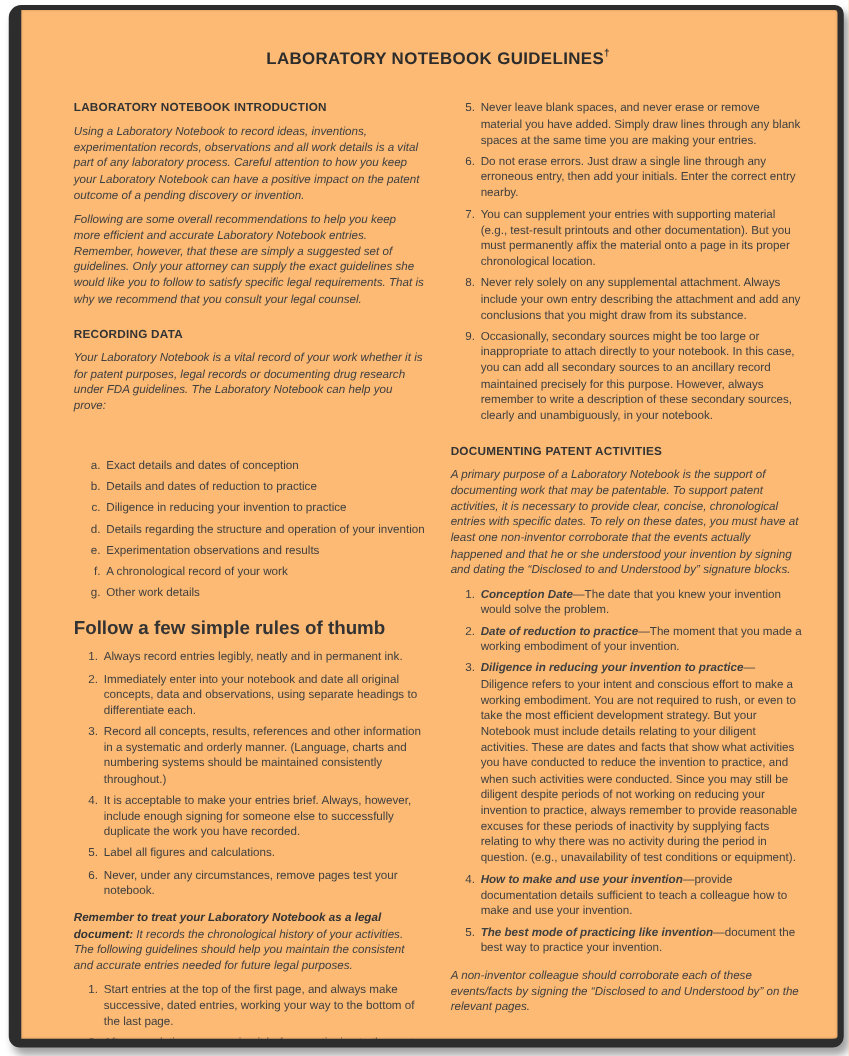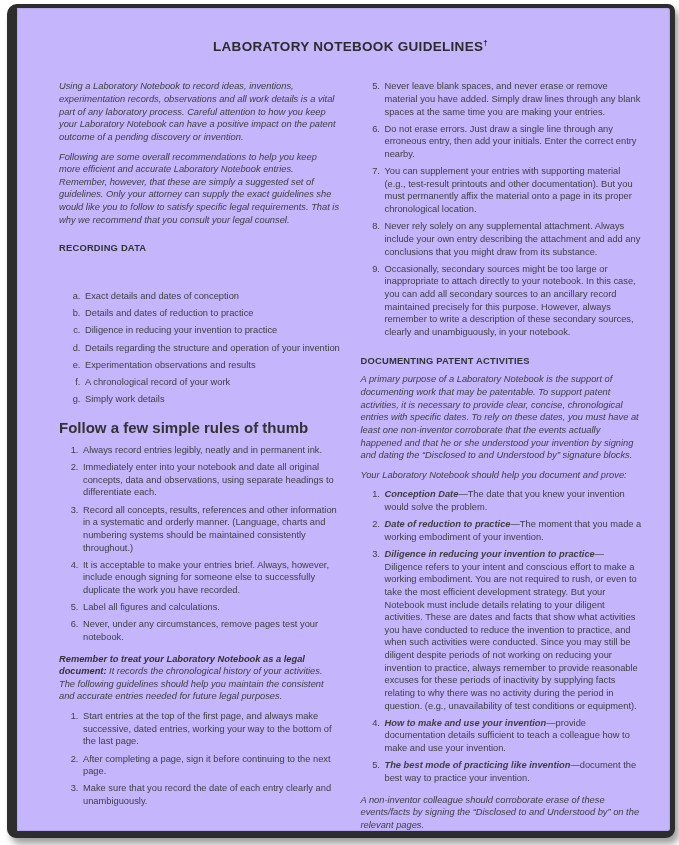--- a/index.html
+++ b/index.html
@@ -3,21 +3,21 @@
 <meta charset="utf-8">
 <style>
   html,body{margin:0;padding:0;}
   body{
     width:679px;height:845px;position:relative;background:#ffffff;
     font-family:"Liberation Sans","DejaVu Sans",sans-serif;
     -webkit-font-smoothing:antialiased;
   }
   .scan-frame{
     position:absolute;left:7px;top:4px;right:4px;bottom:7px;
-    background:#c4b5fd;
+    background:#fdba74;
     border:solid #2d2d2d;
     border-width:4px 5px 7px 10px;
     border-radius:10px 7px 9px 9px;
     box-shadow:4px 6px 7px rgba(0,0,0,.38), inset 0 0 2px rgba(0,0,0,.25);
     box-sizing:border-box;
     overflow:hidden;
   }
   .page-inner{
     padding:26px 28px 0 42px;
     color:#3f3f3f;
@@ -59,33 +59,35 @@
   <div class="page-inner">
 
     <div class="doc-title">
       <span>LABORATORY NOTEBOOK GUIDELINES</span><sup>†</sup>
     </div>
 
     <div class="columns">
 
       <div class="col">
 
+        <h2 class="sec">LABORATORY NOTEBOOK INTRODUCTION</h2>
         <p>Using a Laboratory Notebook to record ideas, inventions, experimentation records, observations and all work details is a vital part of any laboratory process. Careful attention to how you keep your Laboratory Notebook can have a positive impact on the patent outcome of a pending discovery or invention.</p>
         <p>Following are some overall recommendations to help you keep more efficient and accurate Laboratory Notebook entries. Remember, however, that these are simply a suggested set of guidelines. Only your attorney can supply the exact guidelines she would like you to follow to satisfy specific legal requirements. That is why we recommend that you consult your legal counsel.</p>
 
         <h2 class="sec spaced">RECORDING DATA</h2>
+        <p>Your Laboratory Notebook is a vital record of your work whether it is for patent purposes, legal records or documenting drug research under FDA guidelines. The Laboratory Notebook can help you prove:</p>
 
         <ol class="alpha">
           <li>Exact details and dates of conception</li>
           <li>Details and dates of reduction to practice</li>
           <li>Diligence in reducing your invention to practice</li>
           <li>Details regarding the structure and operation of your invention</li>
           <li>Experimentation observations and results</li>
           <li>A chronological record of your work</li>
-          <li>Simply work details</li>
+          <li>Other work details</li>
         </ol>
 
         <h3 class="sub">Follow a few simple rules of thumb</h3>
         <ol class="num">
           <li>Always record entries legibly, neatly and in permanent ink.</li>
           <li>Immediately enter into your notebook and date all original concepts, data and observations, using separate headings to differentiate each.</li>
           <li>Record all concepts, results, references and other information in a systematic and orderly manner. (Language, charts and numbering systems should be maintained consistently throughout.)</li>
           <li>It is acceptable to make your entries brief. Always, however, include enough signing for someone else to successfully duplicate the work you have recorded.</li>
           <li>Label all figures and calculations.</li>
           <li>Never, under any circumstances, remove pages test your notebook.</li>
@@ -107,28 +109,27 @@
         <ol class="num" start="5">
           <li>Never leave blank spaces, and never erase or remove material you have added. Simply draw lines through any blank spaces at the same time you are making your entries.</li>
           <li>Do not erase errors. Just draw a single line through any erroneous entry, then add your initials. Enter the correct entry nearby.</li>
           <li>You can supplement your entries with supporting material (e.g., test-result printouts and other documentation). But you must permanently affix the material onto a page in its proper chronological location.</li>
           <li>Never rely solely on any supplemental attachment. Always include your own entry describing the attachment and add any conclusions that you might draw from its substance.</li>
           <li>Occasionally, secondary sources might be too large or inappropriate to attach directly to your notebook. In this case, you can add all secondary sources to an ancillary record maintained precisely for this purpose. However, always remember to write a description of these secondary sources, clearly and unambiguously, in your notebook.</li>
         </ol>
 
         <h2 class="sec spaced">DOCUMENTING PATENT ACTIVITIES</h2>
         <p>A primary purpose of a Laboratory Notebook is the support of documenting work that may be patentable. To support patent activities, it is necessary to provide clear, concise, chronological entries with specific dates. To rely on these dates, you must have at least one non-inventor corroborate that the events actually happened and that he or she understood your invention by signing and dating the “Disclosed to and Understood by” signature blocks.</p>
-        <p>Your Laboratory Notebook should help you document and prove:</p>
 
         <ol class="num">
           <li><span class="lead">Conception Date</span><span>—The date that you knew your invention would solve the problem.</span></li>
           <li><span class="lead">Date of reduction to practice</span><span>—The moment that you made a working embodiment of your invention.</span></li>
           <li><span class="lead">Diligence in reducing your invention to practice</span><span>—Diligence refers to your intent and conscious effort to make a working embodiment. You are not required to rush, or even to take the most efficient development strategy. But your Notebook must include details relating to your diligent activities. These are dates and facts that show what activities you have conducted to reduce the invention to practice, and when such activities were conducted. Since you may still be diligent despite periods of not working on reducing your invention to practice, always remember to provide reasonable excuses for these periods of inactivity by supplying facts relating to why there was no activity during the period in question. (e.g., unavailability of test conditions or equipment).</span></li>
           <li><span class="lead">How to make and use your invention</span><span>—provide documentation details sufficient to teach a colleague how to make and use your invention.</span></li>
           <li><span class="lead">The best mode of practicing like invention</span><span>—document the best way to practice your invention.</span></li>
         </ol>
 
-        <p>A non-inventor colleague should corroborate erase of these events/facts by signing the “Disclosed to and Understood by” on the relevant pages.</p>
+        <p>A non-inventor colleague should corroborate each of these events/facts by signing the “Disclosed to and Understood by” on the relevant pages.</p>
 
       </div>
     </div>
   </div>
 </div>
 
 </body></html>

